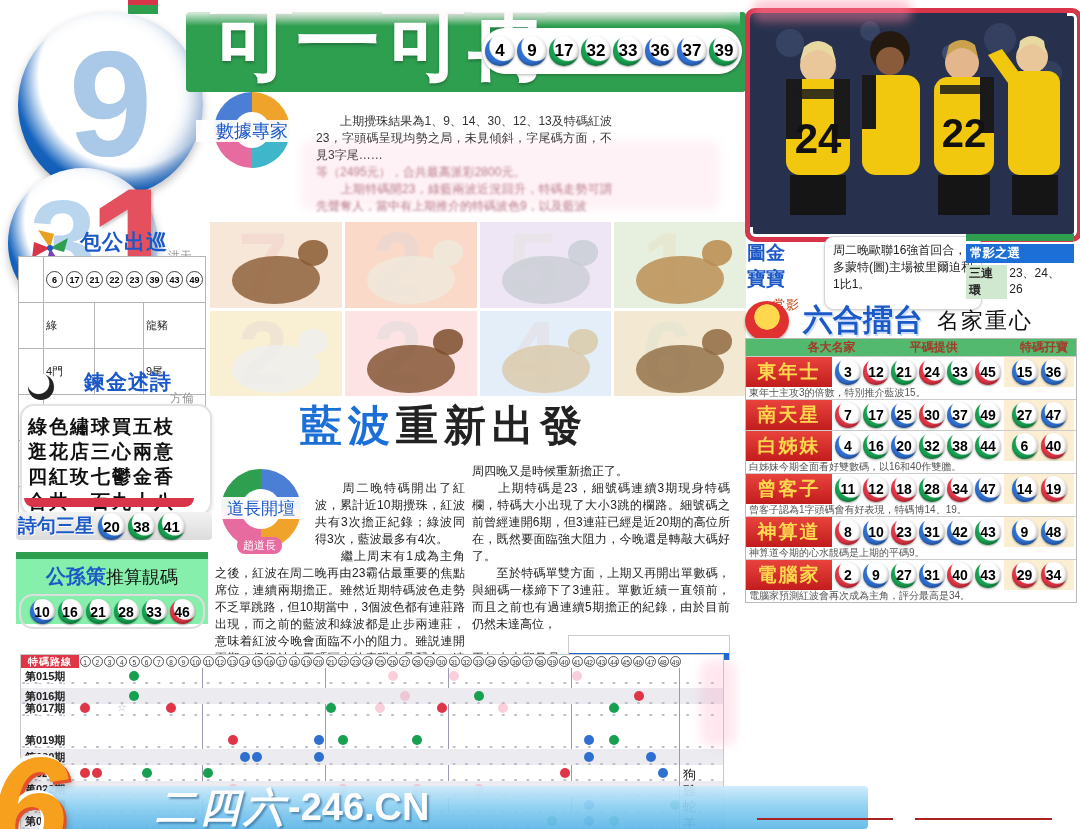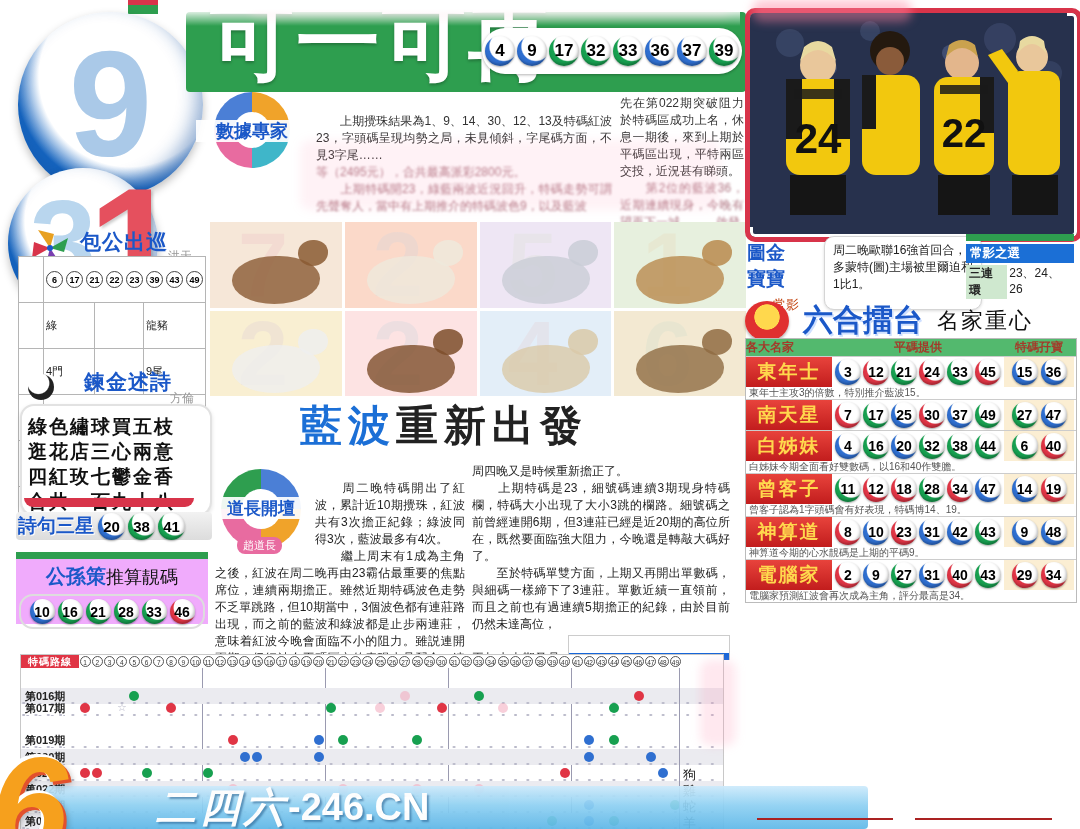--- a/index.html
+++ b/index.html
@@ -23,40 +23,40 @@
   #headline-banner{left:186px;top:12px;width:560px;height:80px;background:#2e9e4f;border-radius:4px;}
   #headline-text{left:210px;top:-14px;width:300px;font-size:84px;font-weight:700;color:#fff;
                  letter-spacing:2px;text-shadow:0 2px 3px rgba(0,0,0,.25);white-space:nowrap;}
   #tip-pill{left:482px;top:28px;width:260px;height:46px;background:#fff;border-radius:23px;
             display:flex;align-items:center;justify-content:center;gap:2px;box-shadow:0 1px 3px rgba(0,0,0,.3);}
   #expert-logo{left:196px;top:92px;width:112px;height:78px;}
   .ringlogo{position:absolute;border-radius:50%;
             background:conic-gradient(#f0a32a 0 25%, #3fb6c9 25% 50%, #e86ba0 50% 75%, #4b7fd6 75% 100%);}
   .ringhole{position:absolute;border-radius:50%;background:#fff;}
   .ringband{position:absolute;background:rgba(255,255,255,.92);display:flex;align-items:center;justify-content:center;
-            font-weight:700;color:#1b58c8;}
+            font-weight:400;color:#1b58c8;}
   .masttext{font-size:12px;line-height:17px;text-align:justify;color:#333;white-space:pre-line;}
   .blurline{filter:blur(1.1px);color:#b07884;}
   .smudge{filter:blur(5px);border-radius:10px;}
   
   .side-title{font-size:21px;font-weight:700;color:#1b58c8;letter-spacing:1px;}
   .side-author{font-size:12px;color:#999;}
   #baogong-table{left:18px;top:256px;width:188px;border-collapse:collapse;font-size:11px;}
   #baogong-table td{border:1px solid #b5b5b5;height:19px;padding:0 2px;background:#fff;}
   td.lab-g{background:#14a05a;color:#fff;font-weight:700;width:44px;text-align:center;}
   td.lab-b{background:#2f66c4;color:#fff;font-weight:700;width:44px;text-align:center;}
   .poembox{left:20px;top:404px;width:176px;height:96px;background:#fff;border:2px solid #e2e2e2;
            border-radius:14px;padding:8px 6px 4px 6px;box-shadow:0 2px 4px rgba(0,0,0,.12);}
   .poemline{font-family:"DejaVu Serif","Liberation Serif",serif;font-weight:700;font-size:19px;
             letter-spacing:2px;color:#111;line-height:25px;white-space:nowrap;}
   #poem-redbar{left:24px;top:498px;width:170px;height:9px;background:#d8344a;border-radius:0 0 10px 10px;}
   #shiju-strip{left:16px;top:512px;width:192px;height:28px;display:flex;align-items:center;gap:4px;
                background:linear-gradient(#f2f2f2,#dcdcdc);border-radius:4px;padding:0 2px;}
   #shiju-label{font-size:19px;font-weight:700;color:#1b58c8;text-shadow:1px 1px 0 #fff;}
-  #gongsun-box{left:16px;top:552px;width:192px;height:72px;background:#f0abfc;}
+  #gongsun-box{left:16px;top:552px;width:192px;height:72px;background:#86efac;}
   #gongsun-green{height:7px;background:#2e9e4f;}
   #gongsun-title{text-align:center;margin-top:4px;font-size:18px;color:#111;}
   #gongsun-title b{color:#1b58c8;font-size:20px;}
   #gongsun-balls{margin:4px auto 0;width:182px;border:2px solid #ddd;border-radius:14px;
                  display:flex;justify-content:center;gap:3px;padding:3px 0;}
   
   #collage{left:210px;top:222px;width:536px;height:174px;display:grid;
            grid-template-columns:repeat(4,1fr);grid-template-rows:repeat(2,1fr);gap:3px;background:#fff;}
   .tile{position:relative;overflow:hidden;}
   .tile .digit{position:absolute;font-size:90px;font-weight:700;opacity:.18;top:-8px;left:28px;}
@@ -153,24 +153,20 @@
   <div class="abs" id="expert-logo">
     <div class="ringlogo" style="left:18px;top:0;width:76px;height:76px;"></div>
     <div class="ringhole" style="left:38px;top:20px;width:36px;height:36px;"></div>
     <div class="ringband" style="left:0;top:28px;width:112px;height:22px;font-size:18px;">數據專家</div>
   </div>
 
   <div class="abs masttext" style="left:316px;top:96px;width:296px;">
     <span>　　上期攪珠結果為1、9、14、30、12、13及特碼紅波23，字頭碼呈現均勢之局，未見傾斜，字尾碼方面，不見3字尾……</span>
     <span class="blurline">等（2495元），合共最高派彩2800元。</span>
     <span class="blurline">　　上期特碼開23，綠藍兩波近況回升，特碼走勢可謂先聲奪人，當中有上期推介的特碼波色9，以及藍波</span>
-  </div>
-  <div class="abs masttext" style="left:620px;top:78px;width:124px;">
-    <span>先在第022期突破阻力於特碼區成功上名，休息一期後，來到上期於平碼區出現，平特兩區交投，近況甚有睇頭。</span>
-    <span class="blurline">　　第2位的藍波36，近期連續現身，今晚有望再下一城。　　啟發</span>
   </div>
 
   <svg class="abs" style="left:24px;top:226px;" width="52" height="44">
     <polygon points="26,22 14,4 30,8" fill="#e8a020"></polygon>
       <polygon points="26,22 44,12 40,26" fill="#2e9e4f"></polygon>
     <polygon points="26,22 38,40 22,38" fill="#7a3fb0"></polygon>
       <polygon points="26,22 8,32 10,16" fill="#d8344a"></polygon>
     <circle cx="26" cy="22" r="3" fill="#1b58c8"></circle>
   </svg>
   <div class="abs side-title" style="left:80px;top:228px;">包公出巡</div>
@@ -389,21 +385,21 @@
     </div>
   </div>
 
   <div class="abs" id="arena-head">
     <div id="arena-icon"></div>
     <span id="arena-title">六合擂台</span>
     <span id="arena-sub">名家重心</span>
   </div>
   <div class="abs" id="arena-table">
     <div id="arena-cols">
-      <span style="width:86px;text-align:left;">各大名家</span>
+      <span style="width:86px;text-align:right;padding-left:31px;">各大名家</span>
       <span style="width:172px;text-align:center;">平碼提供</span>
       <span style="width:70px;text-align:center;">特碼孖寶</span>
     </div>
     <div id="arena-rows">
         <div class="arena-row">
           <div class="arena-main">
             <div class="arena-name">東年士</div>
             <div class="arena-balls">
               <span class="ball" style="--c: #2f6fd0; height: 26px; width: 26px; font-size: 14px;">3</span>
               <span class="ball" style="--c: #e03545; height: 26px; width: 26px; font-size: 14px;">12</span>
@@ -561,20 +557,27 @@
       <span class="colnum" style="left: 587.4px;">44</span>
       <span class="colnum" style="left: 599.7px;">45</span>
       <span class="colnum" style="left: 612px;">46</span>
       <span class="colnum" style="left: 624.3px;">47</span>
       <span class="colnum" style="left: 636.6px;">48</span>
       <span class="colnum" style="left: 648.9px;">49</span>
       <div class="vline" style="left: 180.85px;"></div>
       <div class="vline" style="left: 303.85px;"></div>
       <div class="vline" style="left: 426.85px;"></div>
       <div class="vline" style="left: 549.85px;"></div>
+      <div class="c-row" style="top: 13px;">
+        <span class="c-lab">第015期</span>
+        <span class="dot" style="left: 108.2px; background: rgb(23, 160, 80);"></span>
+        <span class="dot" style="left: 366.5px; background: rgb(242, 167, 188); opacity: 0.55;"></span>
+        <span class="dot" style="left: 428px; background: rgb(242, 167, 188); opacity: 0.55;"></span>
+        <span class="dot" style="left: 551px; background: rgb(242, 167, 188); opacity: 0.55;"></span>
+      </div>
       <div class="c-row alt" style="top: 33px;">
         <span class="c-lab">第016期</span>
         <span class="dot" style="left: 108.2px; background: rgb(23, 160, 80);"></span>
         <span class="dot" style="left: 378.8px; background: rgb(242, 167, 188); opacity: 0.55;"></span>
         <span class="dot" style="left: 452.6px; background: rgb(23, 160, 80);"></span>
         <span class="dot" style="left: 612.5px; background: rgb(224, 53, 69);"></span>
       </div>
       <div class="c-row" style="top: 45.2px;">
         <span class="c-lab">第017期</span>
         <span class="dot" style="left: 59px; background: rgb(224, 53, 69);"></span>

